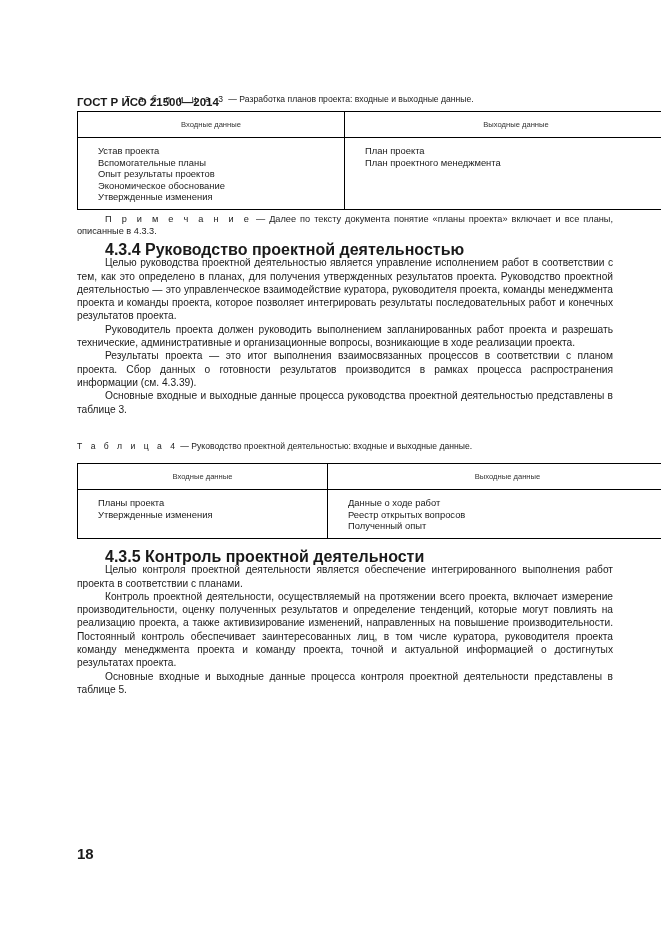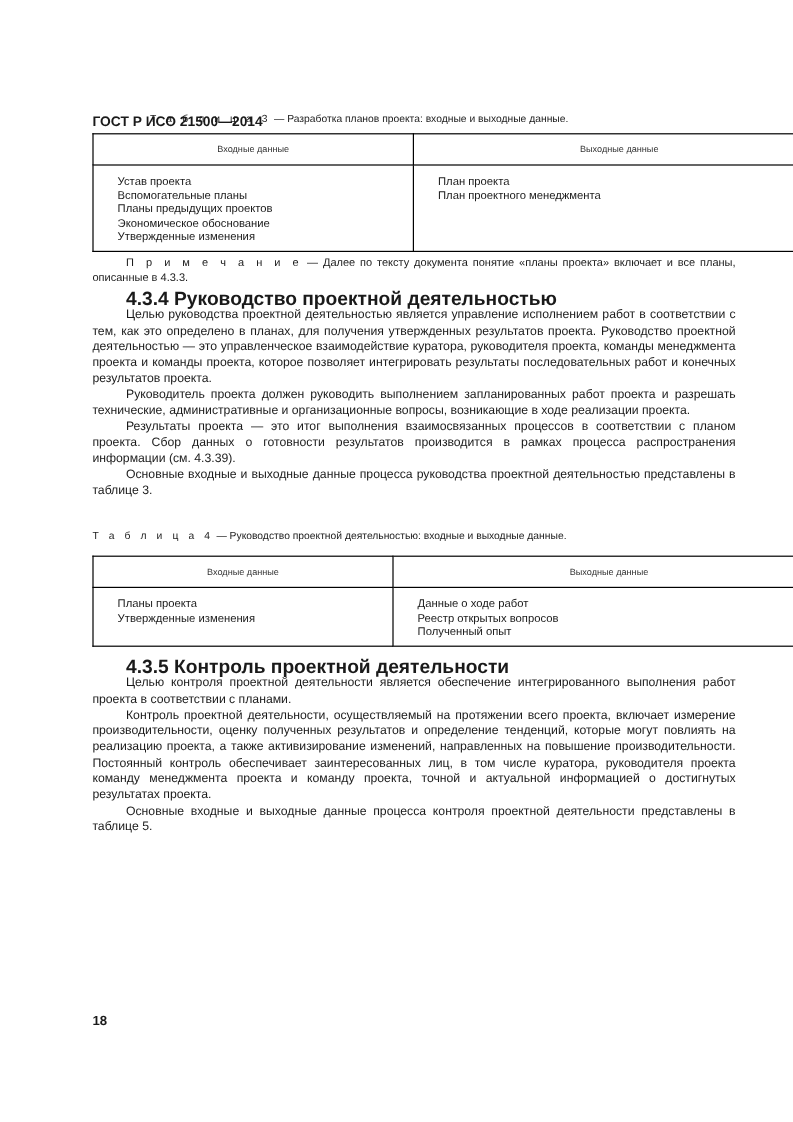--- a/index.html
+++ b/index.html
@@ -11,21 +11,21 @@
   .caption .sp { letter-spacing: 3px; }
   table.tbl { position: absolute; left: 77px; width: 611px; border-collapse: collapse; }
   table.tbl td, table.tbl th { border: 1.6px solid #000; vertical-align: top; padding: 0; }
   table.tbl th { font-weight: normal; font-size: 7.6px; text-align: center; color: #333; }
   .cell-list { font-size: 9.4px; line-height: 11.6px; padding: 7px 0 0 20px; }
   .para { left: 77px; width: 536px; font-size: 10.2px; line-height: 13.3px; text-align: justify; }
   .para p { margin: 0; text-indent: 28px; }
   .note { font-size: 9.2px; line-height: 12px; }
   .note .sp { letter-spacing: 3px; }
   .h2 { font-weight: bold; text-indent: 28px; font-size: 16px; }
-  .pageno { left: 77px; top: 845px; font-size: 11px; font-weight: bold; }
+  .pageno { left: 77px; top: 845px; font-size: 15px; font-weight: bold; }
 </style>
 </head>
 <body>
 
 <div class="abs hdr">ГОСТ Р ИСО 21500—2014</div>
 
 <div class="abs caption" style="top:94px;margin-left:48px;">
   <span class="sp">Т а б л и ц а  3</span><span> — Разработка планов проекта: входные и выходные данные.</span>
 </div>
 
@@ -33,21 +33,21 @@
   <tbody>
       <tr style="height:26px;">
     <th style="width:266px;vertical-align:middle;">Входные данные</th>
     <th style="vertical-align:middle;">Выходные данные</th>
   </tr>
   <tr style="height:72px;">
     <td>
       <div class="cell-list">
         <div>Устав проекта</div>
         <div>Вспомогательные планы</div>
-        <div>Планы предыдущих проектов</div>
+        <div>Опыт результаты проектов</div>
         <div>Экономическое обоснование</div>
         <div>Утвержденные изменения</div>
       </div>
     </td>
     <td>
       <div class="cell-list">
         <div>План проекта</div>
         <div>План проектного менеджмента</div>
       </div>
     </td>

